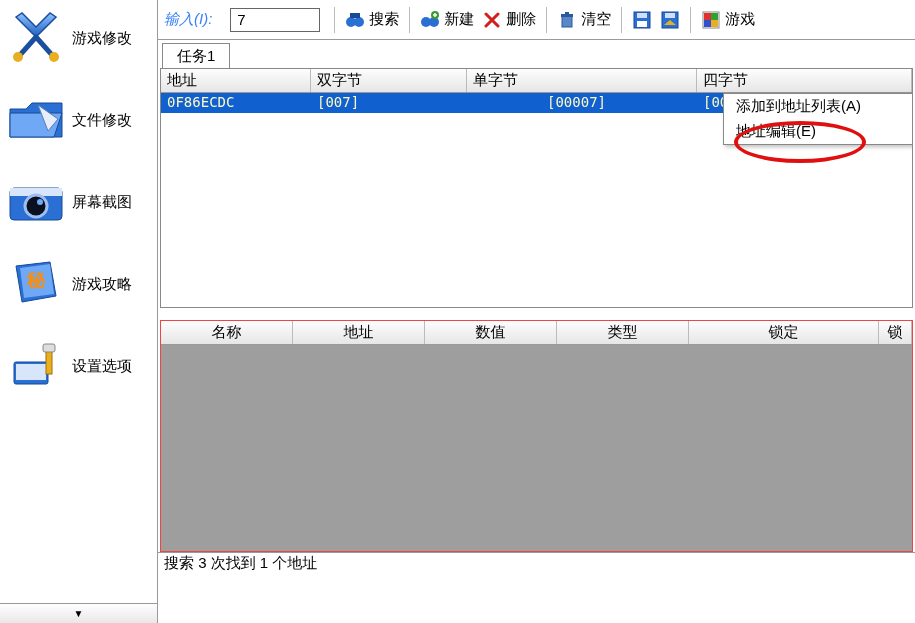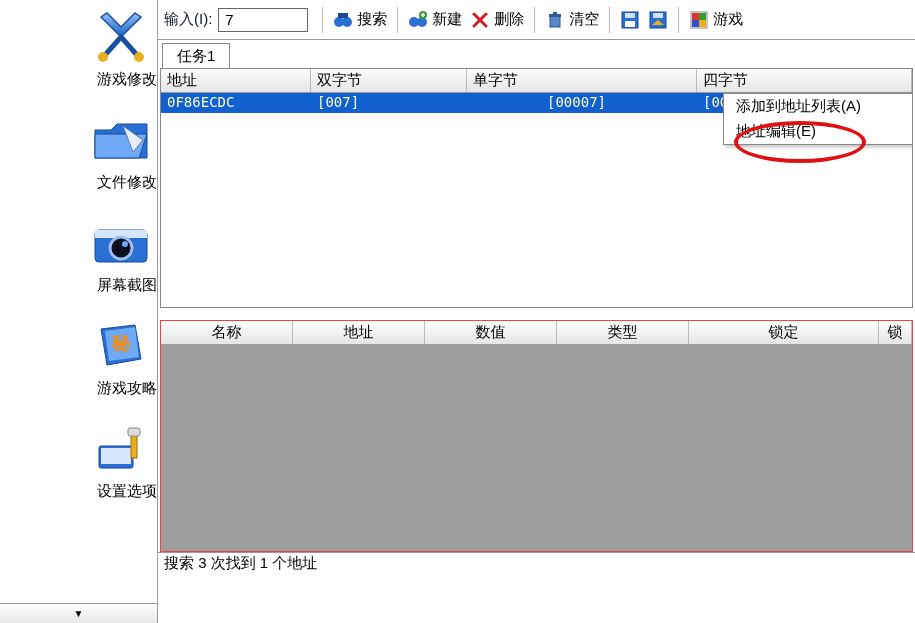--- a/index.html
+++ b/index.html
@@ -18,22 +18,22 @@
 .sidebar {
   width: 158px;
   background: #fff;
   border-right: 1px solid #999;
   display: flex;
   flex-direction: column;
   padding-top: 6px;
 }
 .sidebar-item {
   display: flex;
-  flex-direction: column;
-  align-items: flex-end;
+  flex-direction: row;
+  align-items: center;
   margin-bottom: 20px;
   cursor: pointer;
 }
 .sidebar-item .icon-wrap {
   width: 72px; height: 62px;
   display:flex; align-items:center; justify-content:center;
 }
 .sidebar-item span.label {
   margin-top: 2px;
   font-size: 15px;
@@ -53,21 +53,21 @@
 
 
 .toolbar {
   height: 40px;
   border-bottom: 1px solid #999;
   display:flex;
   align-items:center;
   padding: 0 6px;
   gap: 0;
 }
-.toolbar .lbl { font-size:15px; color:#0f172a; margin-right:6px; }
+.toolbar .lbl { font-size:15px; color:#3b82f6; margin-right:18px;font-style:italic; }
 .toolbar input {
   width: 90px; height: 24px;
   border: 1px solid #666;
   font-size: 15px;
   padding: 0 6px;
   margin-right: 8px;
 }
 .tool-sep {
   width:1px; height:26px;
   background:#bbb;

